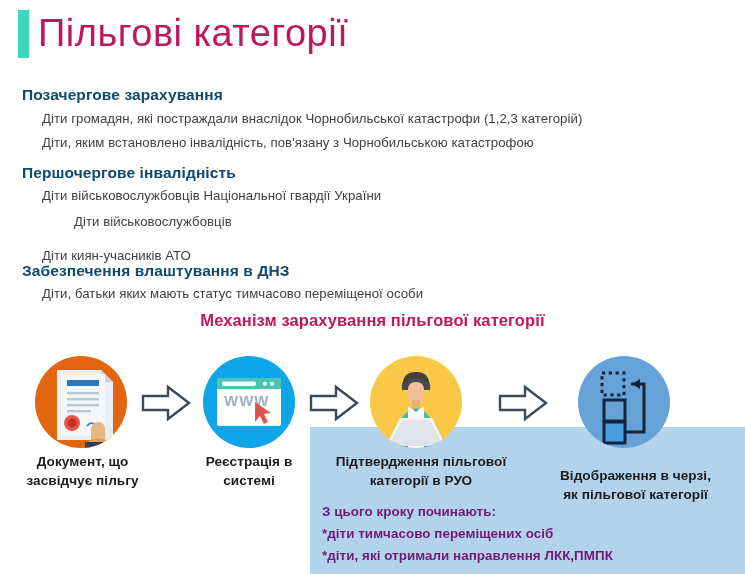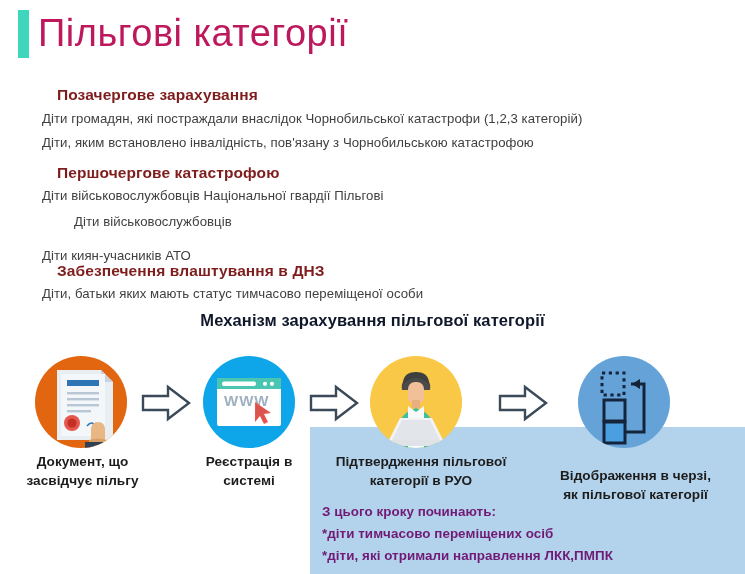--- a/index.html
+++ b/index.html
@@ -28,24 +28,23 @@
     line-height: 50px;
     white-space: nowrap;
   }
 
   
   .section-heading {
     position: absolute;
     left: 22px;
     font-size: 15.5px;
     font-weight: bold;
-    color: #7f1d1d;
+    color: #0c4a6e;
     white-space: nowrap;
     letter-spacing: 0.1px;
-    margin-left: 35px;
   }
   .section-item {
     position: absolute;
     left: 42px;
     font-size: 13.2px;
     font-weight: 400;
     color: #404040;
     white-space: nowrap;
     letter-spacing: 0.05px;
   }
@@ -59,21 +58,21 @@
   #i-2-3 { top: 248px; }
   #h-3 { top: 262px; }
   #i-3-1 { top: 286px; }
 
   
   #diagram-title {
     position: absolute; left: 0; top: 311px;
     width: 745px;
     text-align: center;
     font-size: 16.5px; font-weight: bold;
-    color: #0f172a;
+    color: #be185d;
     letter-spacing: 0.1px;
   }
 
   #blue-panel {
     position: absolute; left: 310px; top: 427px;
     width: 435px; height: 147px;
     background: #b3d3ec;
   }
 
   .node-circle {
@@ -125,22 +124,22 @@
 
 <div id="slide">
 
   <div id="title-accent"></div>
   <div id="page-title">Пільгові категорії</div>
 
   <div class="section-heading" id="h-1">Позачергове зарахування</div>
   <div class="section-item" id="i-1-1">Діти громадян, які постраждали внаслідок Чорнобильської катастрофи (1,2,3 категорій)</div>
   <div class="section-item" id="i-1-2">Діти, яким встановлено інвалідність, пов'язану з Чорнобильською катастрофою</div>
 
-  <div class="section-heading" id="h-2">Першочергове катастрофою</div>
-  <div class="section-item" id="i-2-1">Діти військовослужбовців Національної гвардії Пільгові</div>
+  <div class="section-heading" id="h-2">Першочергове інвалідність</div>
+  <div class="section-item" id="i-2-1">Діти військовослужбовців Національної гвардії України</div>
   <div class="section-item" id="i-2-2">Діти військовослужбовців</div>
   <div class="section-item" id="i-2-3">Діти киян-учасників АТО</div>
 
   <div class="section-heading" id="h-3">Забезпечення влаштування в ДНЗ</div>
   <div class="section-item" id="i-3-1">Діти, батьки яких мають статус тимчасово переміщеної особи</div>
 
   <div id="diagram-title">Механізм зарахування пільгової категорії</div>
 
   <div id="blue-panel"></div>
 

